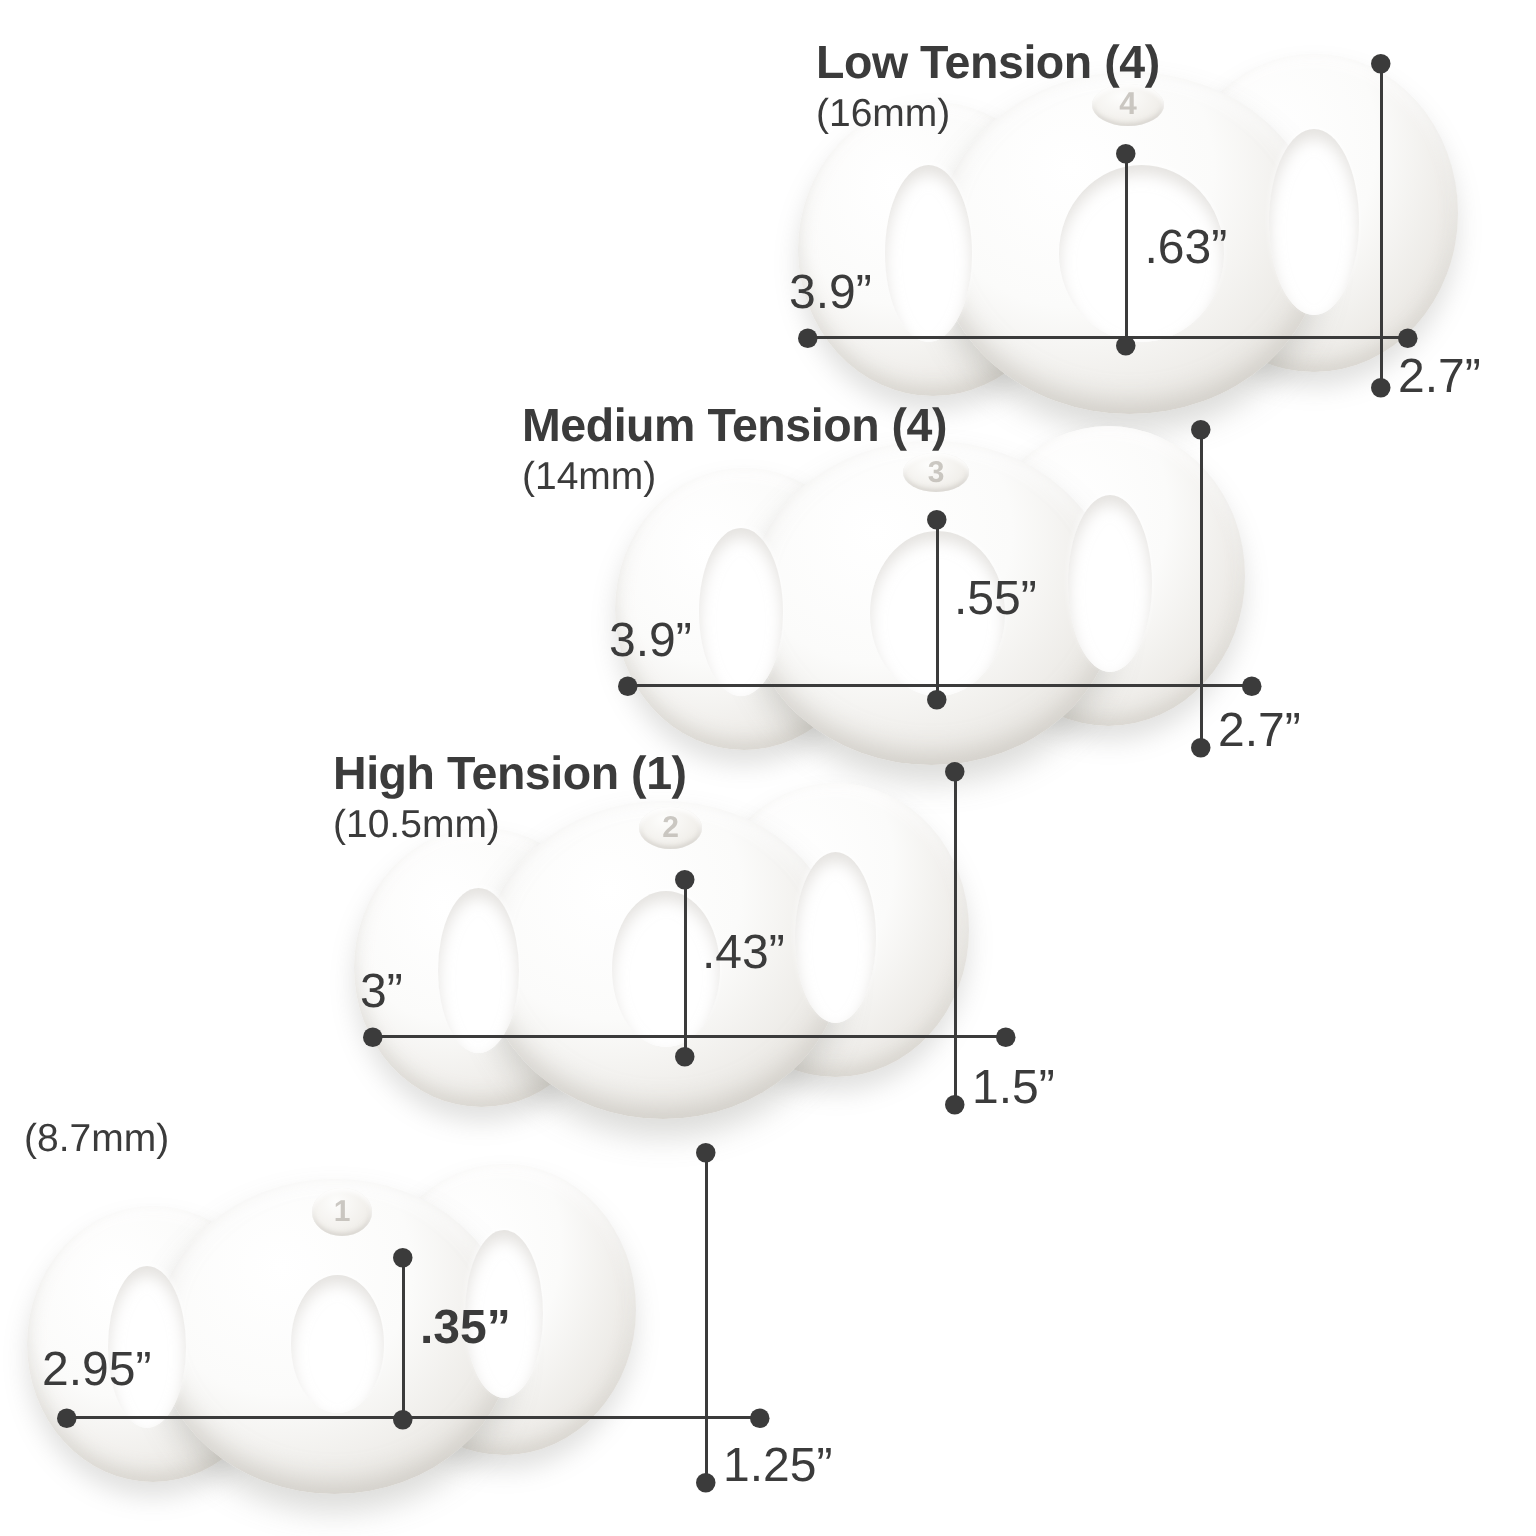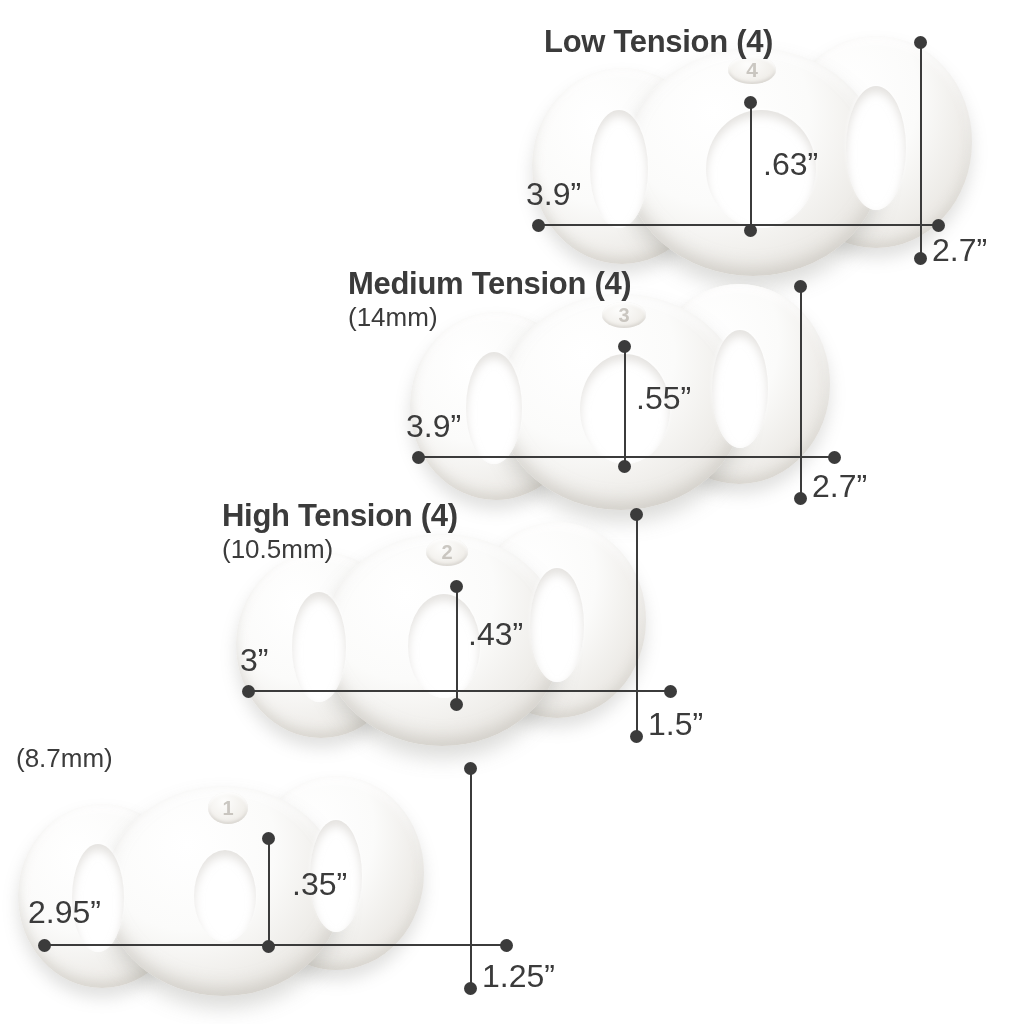--- a/index.html
+++ b/index.html
@@ -89,20 +89,21 @@
       <div class="lobe" style="left:252px; top:8px; width:192px; height:212px;"></div>
       <div class="lobe big" style="left:96px; top:20px; width:258px; height:228px;"></div>
       <div class="hole slot" style="left:62px; top:82px; width:58px; height:118px;"></div>
       <div class="hole slot" style="left:318px; top:58px; width:60px; height:124px;"></div>
       <div class="hole" style="left:178px; top:82px; width:110px; height:118px;"></div>
       <div class="nub" style="left:200px; top:28px; width:48px; height:28px; font-size:21px;">4</div>
     </div>
 
     <div class="title-block" style="left:16px; top:-2px;">
       <div class="title">Low Tension (4)</div>
+      <div class="subtitle">(16mm)</div>
     </div>
 
     <div class="dim-line-h" style="left:10px; top:196px; width:404px;"></div>
     <div class="dot" style="left:4px; top:191px;"></div>
     <div class="dot" style="left:404px; top:191px;"></div>
     <div class="dim-label" style="left:-2px; top:148px;">3.9”</div>
 
     <div class="dim-line-v" style="left:392px; top:14px; width:2px; height:216px;"></div>
     <div class="dot" style="left:386px; top:8px;"></div>
     <div class="dot" style="left:386px; top:224px;"></div>
@@ -153,21 +154,21 @@
       <div class="lobe" style="left:14px; top:52px; width:170px; height:186px;"></div>
       <div class="lobe" style="left:246px; top:22px; width:178px; height:196px;"></div>
       <div class="lobe big" style="left:100px; top:34px; width:240px; height:212px;"></div>
       <div class="hole slot" style="left:70px; top:92px; width:54px; height:110px;"></div>
       <div class="hole slot" style="left:308px; top:68px; width:54px; height:114px;"></div>
       <div class="hole" style="left:186px; top:94px; width:72px; height:104px;"></div>
       <div class="nub" style="left:204px; top:38px; width:42px; height:28px; font-size:20px;">2</div>
     </div>
 
     <div class="title-block" style="left:0px; top:0px;">
-      <div class="title">High Tension (4)</div>
+      <div class="title">High Tension (1)</div>
       <div class="subtitle">(10.5mm)</div>
     </div>
 
     <div class="dim-line-h" style="left:26px; top:190px; width:424px;"></div>
     <div class="dot" style="left:20px; top:185px;"></div>
     <div class="dot" style="left:442px; top:185px;"></div>
     <div class="dim-label" style="left:18px; top:142px;">3”</div>
 
     <div class="dim-line-v" style="left:414px; top:14px; width:2px; height:222px;"></div>
     <div class="dot" style="left:408px; top:8px;"></div>
@@ -202,16 +203,16 @@
     <div class="dim-label" style="left:12px; top:152px;">2.95”</div>
 
     <div class="dim-line-v" style="left:454px; top:26px; width:2px; height:220px;"></div>
     <div class="dot" style="left:448px; top:20px;"></div>
     <div class="dot" style="left:448px; top:240px;"></div>
     <div class="dim-label" style="left:466px; top:216px;">1.25”</div>
 
     <div class="dim-line-v" style="left:252px; top:96px; width:2px; height:108px;"></div>
     <div class="dot" style="left:246px; top:90px;"></div>
     <div class="dot" style="left:246px; top:198px;"></div>
-    <div class="dim-label" style="left:276px; top:124px;">.35”</div>
+    <div class="dim-label" style="left:264px; top:124px;font-weight:bold;">.35”</div>
   </div>
 
 </div>
 
 </body></html>

